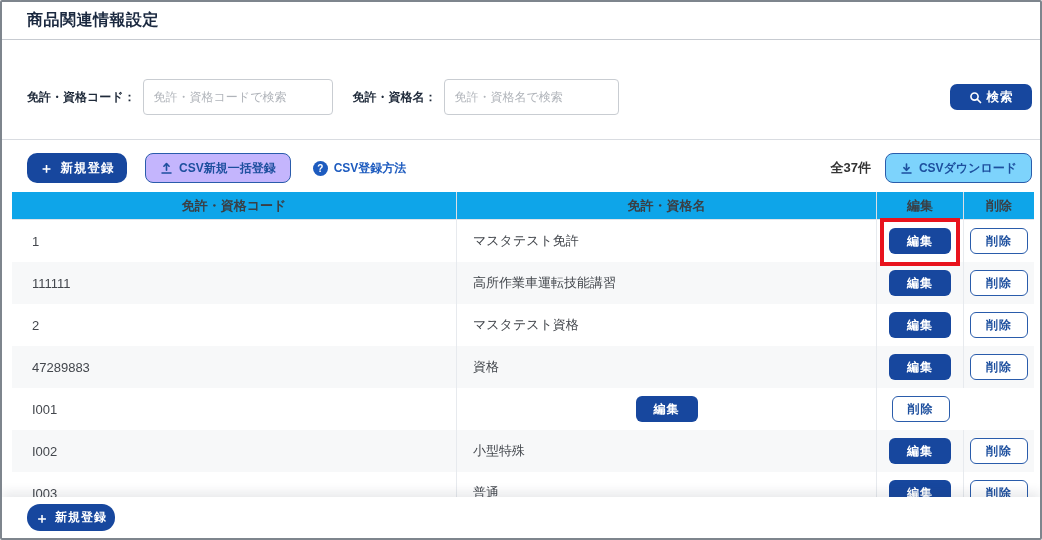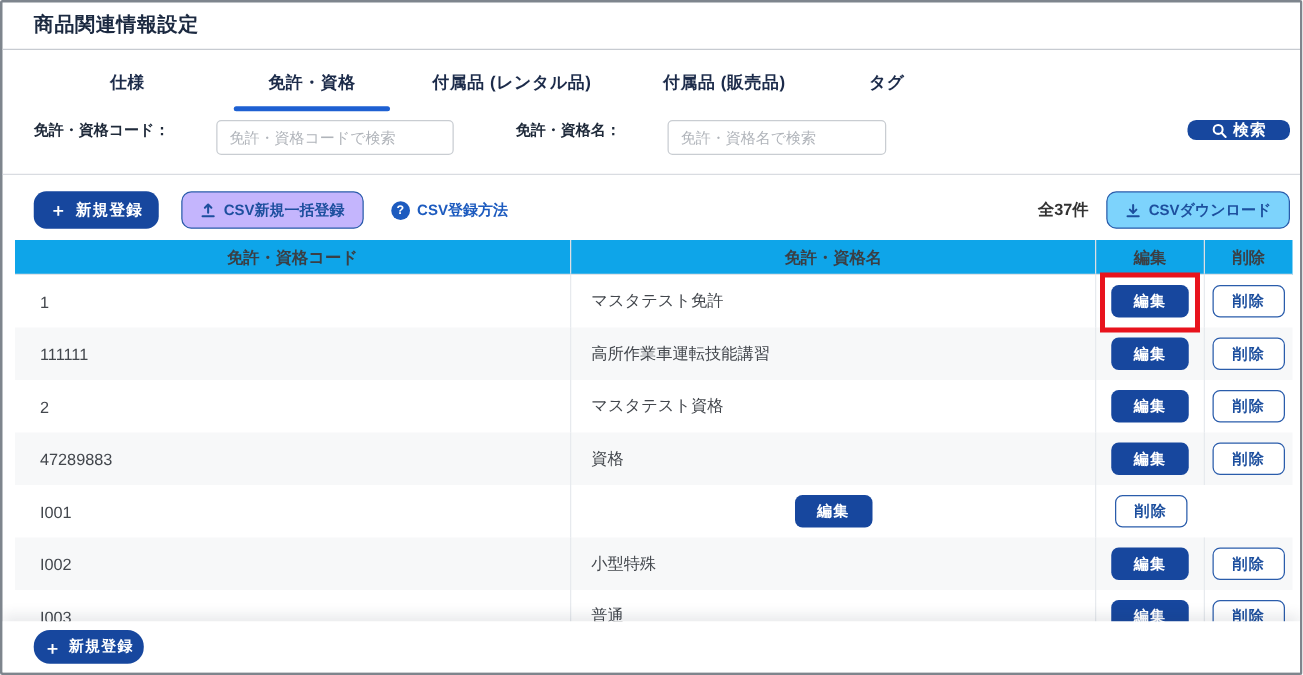--- a/index.html
+++ b/index.html
@@ -24,29 +24,29 @@
   .tab{position:relative;display:flex;align-items:center;justify-content:center;
     font-size:13.5px;font-weight:bold;color:#1c2b4a;cursor:pointer;letter-spacing:.5px;}
   .tab:nth-child(1){width:150px;}
   .tab:nth-child(2){width:145px;}
   .tab:nth-child(3){width:175px;}
   .tab:nth-child(4){width:165px;}
   .tab:nth-child(5){width:95px;}
   .tab.active::after{content:"";position:absolute;left:10px;right:10px;bottom:2px;height:4px;
     background:var(--tab-underline);border-radius:2px;}
   
-  .search-row{position:absolute;top:94px;left:25px;right:8px;height:30px;
-    display:flex;align-items:flex-start;gap:30px;}
+  .search-row{position:absolute;top:80px;left:25px;right:8px;height:30px;
+    display:flex;align-items:center;}
   .search-label{font-size:12px;font-weight:bold;color:#1f2a3a;margin-right:7px;white-space:nowrap;}
-  .search-input{height:28px;border:1px solid #c9cdd2;border-radius:4px;padding:0 10px;
+  .search-input{height:36px;border:1px solid #c9cdd2;border-radius:4px;padding:0 10px;
     font-size:12px;color:#333;background:#fff;outline:none;}
   .search-input::placeholder{color:#b0b4ba;}
   .input-code{width:190px;margin-right:20px;}
   .input-name{width:175px;}
-  .btn-search{margin-left:auto;width:82px;height:16px;background:var(--primary);color:#fff;
+  .btn-search{margin-left:auto;width:82px;height:26px;background:var(--primary);color:#fff;
     border:none;border-radius:7px;font-size:12.5px;font-weight:bold;display:flex;
     align-items:center;justify-content:center;gap:5px;cursor:pointer;letter-spacing:1px;}
   
   .divider2{position:absolute;top:137px;left:0;right:0;height:1px;background:#d9dce1;}
   
   .toolbar{position:absolute;top:150px;left:25px;right:8px;height:32px;
     display:flex;align-items:center;}
   .btn-new{width:100px;height:30px;background:var(--primary);color:#fff;border:none;
     border-radius:10px;font-size:12.5px;font-weight:bold;display:flex;align-items:center;
     justify-content:center;gap:6px;cursor:pointer;letter-spacing:1px;}
@@ -95,27 +95,20 @@
 </style>
 </head>
 <body>
 
 <div class="card">
 
   <div class="title-bar">
     <h1>商品関連情報設定</h1>
   </div>
 
-  <div class="tabs">
-    <div class="tab">仕様</div>
-    <div class="tab active">免許・資格</div>
-    <div class="tab">付属品 (レンタル品)</div>
-    <div class="tab">付属品 (販売品)</div>
-    <div class="tab">タグ</div>
-  </div>
 
   <div class="search-row">
     <span class="search-label">免許・資格コード：</span>
     <input class="search-input input-code" type="text" placeholder="免許・資格コードで検索" style="">
     <span class="search-label">免許・資格名：</span>
     <input class="search-input input-name" type="text" placeholder="免許・資格名で検索" style="">
     <button class="btn-search">
       <span class="icon">
         <svg width="13" height="13" viewBox="0 0 16 16" fill="none" stroke="#fff" stroke-width="2" stroke-linecap="round">
           <circle cx="6.8" cy="6.8" r="4.4"></circle>

